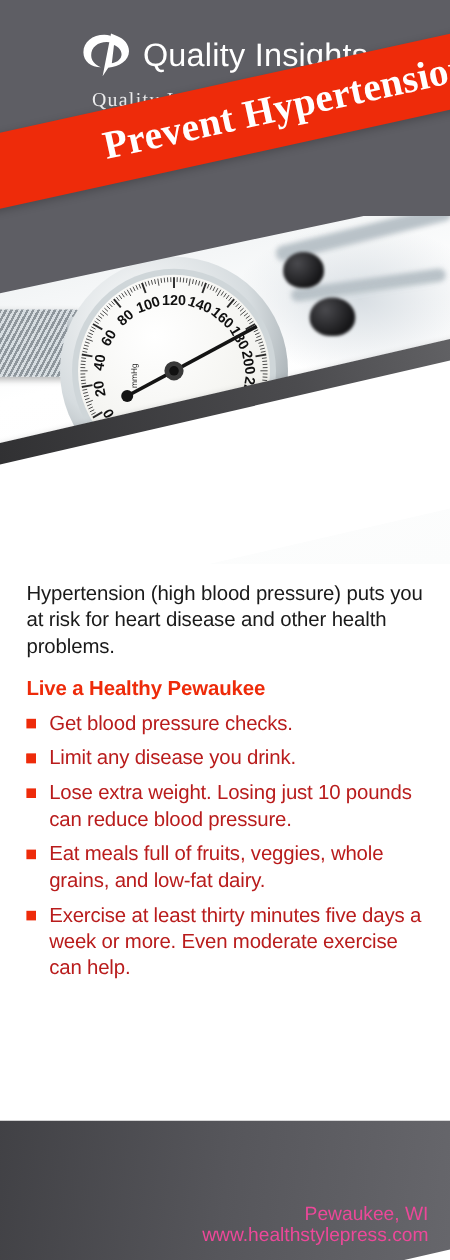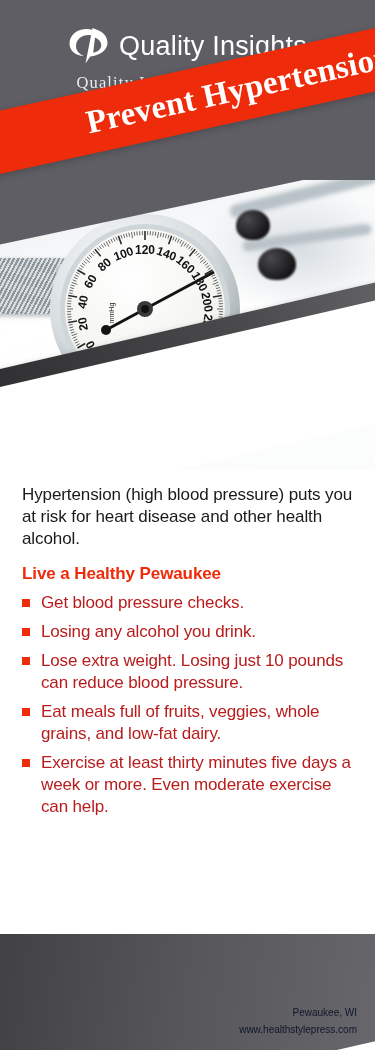--- a/index.html
+++ b/index.html
@@ -232,22 +232,22 @@
     width: 480px; height: 190px;
     background: linear-gradient(110deg,#3d3d41 0%,#56565b 45%,#6e6e73 100%);
     transform: rotate(-13deg);
     transform-origin: left top;
   }
   .footer-text {
     position: absolute;
     right: 18px;
     bottom: 12px;
     text-align: right;
-    color: #0f172a;
-    font-size: 10px;
+    color: #ec4899;
+    font-size: 16px;
     line-height: 17px;
   }
   .footer-text div { white-space: nowrap; }
 </style>
 </head>
 <body>
 
 <div class="poster">
 
   <div class="header">
@@ -476,26 +476,26 @@
     <div class="photo-band"></div>
     <div class="photo-band-white"></div>
     <div class="photo-grey-top"></div>
   </div>
 
   <div class="banner">
     <div class="banner-text">Prevent Hypertension</div>
   </div>
 
   <div class="content">
-    <p class="intro">Hypertension (high blood pressure) puts you at risk for heart disease and other health alcohol.</p>
+    <p class="intro">Hypertension (high blood pressure) puts you at risk for heart disease and other health problems.</p>
     <div class="section-head">Live a Healthy Pewaukee</div>
     <ul class="tips">
       <li><span class="sq"></span><span>Get blood pressure checks.</span></li>
       <li><span class="sq"></span></li>
-      <li><span class="sq"></span><span>Losing any alcohol you drink.</span></li>
+      <li><span class="sq"></span><span>Limit any disease you drink.</span></li>
       <li><span class="sq"></span><span>Lose extra weight. Losing just 10 pounds can reduce blood pressure.</span></li>
       <li><span class="sq"></span><span>Eat meals full of fruits, veggies, whole grains, and low-fat dairy.</span></li>
       <li><span class="sq"></span><span>Exercise at least thirty minutes five days a week or more. Even moderate exercise can help.</span></li>
     </ul>
   </div>
 
   <div class="footer">
     <div class="footer-fill"></div>
     <div class="footer-text">
       <div>Pewaukee, WI</div>

